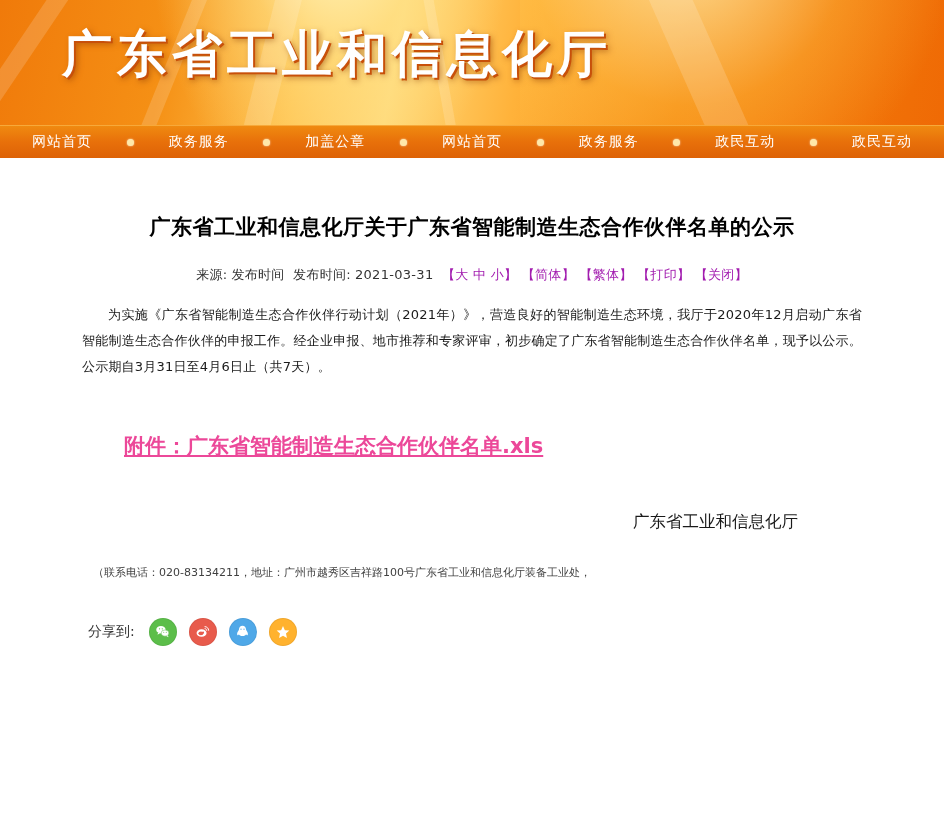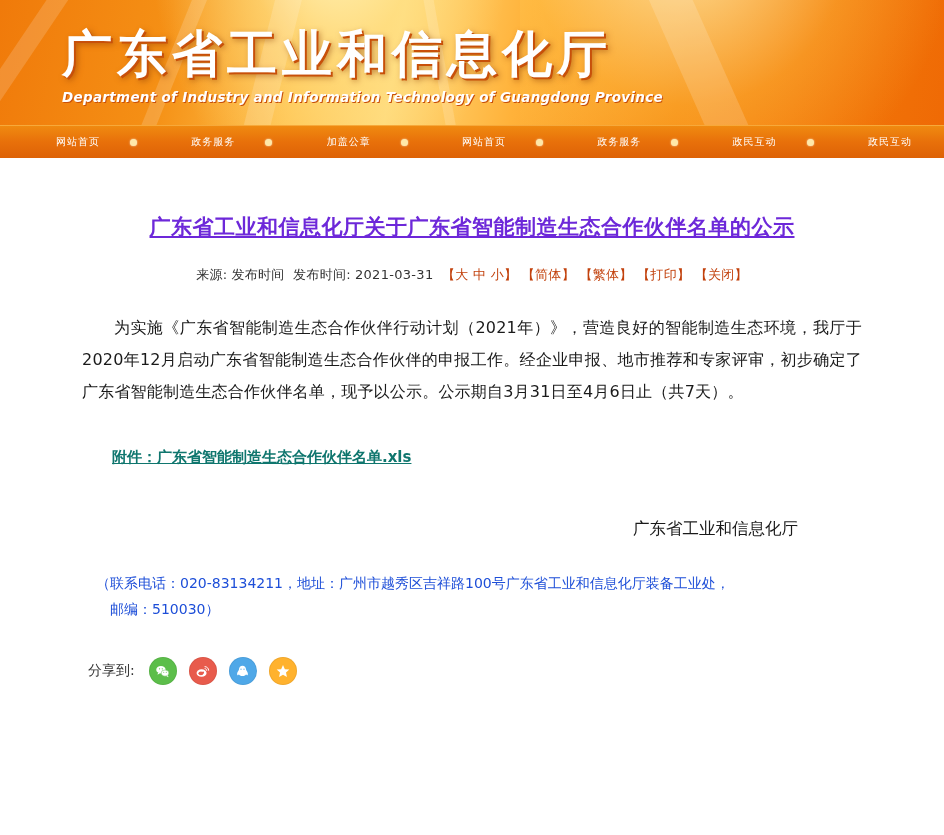--- a/index.html
+++ b/index.html
@@ -91,26 +91,25 @@
   }
   .nav-inner {
     display: flex;
     align-items: center;
     width: 880px;
     justify-content: space-between;
     padding: 0 10px;
   }
   .nav-item {
     color: #ffffff;
-    font-size: 10px;
+    font-size: 14px;
     font-family: "DejaVu Sans", "Liberation Sans", sans-serif;
     letter-spacing: 1px;
     white-space: nowrap;
     cursor: pointer;
-    margin-left: 24px;
   }
   .nav-sep {
     width: 7px;
     height: 7px;
     border-radius: 50%;
     background: #ffe8a8;
     box-shadow: 0 0 2px rgba(255,255,255,0.8);
   }
 
   
@@ -121,74 +120,73 @@
   .article {
     width: 780px;
     margin: 0 auto;
     padding-top: 54px;
   }
   .art-title {
     text-align: center;
     font-family: "DejaVu Sans", "Liberation Sans", sans-serif;
     font-size: 21px;
     font-weight: bold;
-    color: #6d28d9;
+    color: #000000;
     line-height: 1.5;
     letter-spacing: 0.5px;
-    text-decoration: underline;
   }
   .meta {
     margin-top: 22px;
     text-align: center;
     font-family: "DejaVu Sans", "Liberation Sans", sans-serif;
     font-size: 13px;
     color: #333333;
     letter-spacing: 0.3px;
   }
   .meta .meta-piece { margin-right: 4px; }
-  .meta .meta-link { color: #c2410c; cursor: pointer; }
+  .meta .meta-link { color: #a21caf; cursor: pointer; }
 
   .body-text {
-    margin-top: 28px;
-    font-family: "DejaVu Sans", "Liberation Sans", sans-serif;
-    font-size: 16px;
+    margin-top: 18px;
+    font-family: "DejaVu Sans", "Liberation Sans", sans-serif;
+    font-size: 13px;
     color: #1a1a1a;
     line-height: 2.0;
     text-align: justify;
     letter-spacing: 0.2px;
   }
   .body-text p {
     margin: 0 0 14px 0;
     text-indent: 2em;
   }
   .attachment {
-    margin-top: 26px;
+    margin-top: 38px;
     margin-left: 2em;
     font-family: "DejaVu Sans", "Liberation Sans", sans-serif;
-    font-size: 15px;
+    font-size: 21px;
     font-weight: bold;
-    color: #0f766e;
+    color: #ec4899;
     text-decoration: underline;
     cursor: pointer;
     display: inline-block;
   }
   .signature {
     margin-top: 46px;
     text-align: right;
     padding-right: 64px;
     font-family: "DejaVu Sans", "Liberation Sans", sans-serif;
     font-size: 16.5px;
     color: #1a1a1a;
     line-height: 1.9;
   }
   .contact {
     margin-top: 26px;
     font-family: "DejaVu Sans", "Liberation Sans", sans-serif;
-    font-size: 14px;
-    color: #1d4ed8;
+    font-size: 11px;
+    color: #404040;
     line-height: 1.9;
     text-indent: 1em;
   }
   .contact .line2 { display: block; text-indent: 2em; }
 
   
   .share {
     margin-top: 34px;
     padding-left: 6px;
     display: flex;
@@ -227,21 +225,20 @@
 <div class="banner">
   <div class="ray"></div>
   <div class="ray2"></div>
   <div class="streak s5"></div>
   <div class="streak s1"></div>
   <div class="streak s2"></div>
   <div class="streak s3"></div>
   <div class="streak s4"></div>
   <div class="banner-text">
     <div class="banner-title-cn">广东省工业和信息化厅</div>
-    <div class="banner-title-en">Department of Industry and Information Technology of Guangdong Province</div>
   </div>
 </div>
 
 <div class="nav">
   <div class="nav-inner">
     <div class="nav-item">网站首页</div>
     <div class="nav-sep"></div>
     <div class="nav-item">政务服务</div>
     <div class="nav-sep"></div>
     <div class="nav-item">加盖公章</div>
@@ -276,21 +273,20 @@
     </div>
 
     <a class="attachment">附件：广东省智能制造生态合作伙伴名单.xls</a>
 
     <div class="signature">
       <div>广东省工业和信息化厅</div>
     </div>
 
     <div class="contact">
       <span>（联系电话：020-83134211，地址：广州市越秀区吉祥路100号广东省工业和信息化厅装备工业处，</span>
-      <span class="line2">邮编：510030）</span>
     </div>
 
     <div class="share">
       <span class="share-label">分享到:</span>
 
       <span class="share-icon ic-wechat">
         <svg width="15" height="15" viewBox="0 0 24 24" aria-hidden="true">
           <ellipse cx="9.5" cy="9" rx="7.5" ry="6" fill="#ffffff"></ellipse>
           <polygon points="5,13 4,17 8,14.8" fill="#ffffff"></polygon>
           <ellipse cx="16" cy="14.5" rx="6.2" ry="5" fill="#ffffff" stroke="#5cbe4a" stroke-width="0.8"></ellipse>

